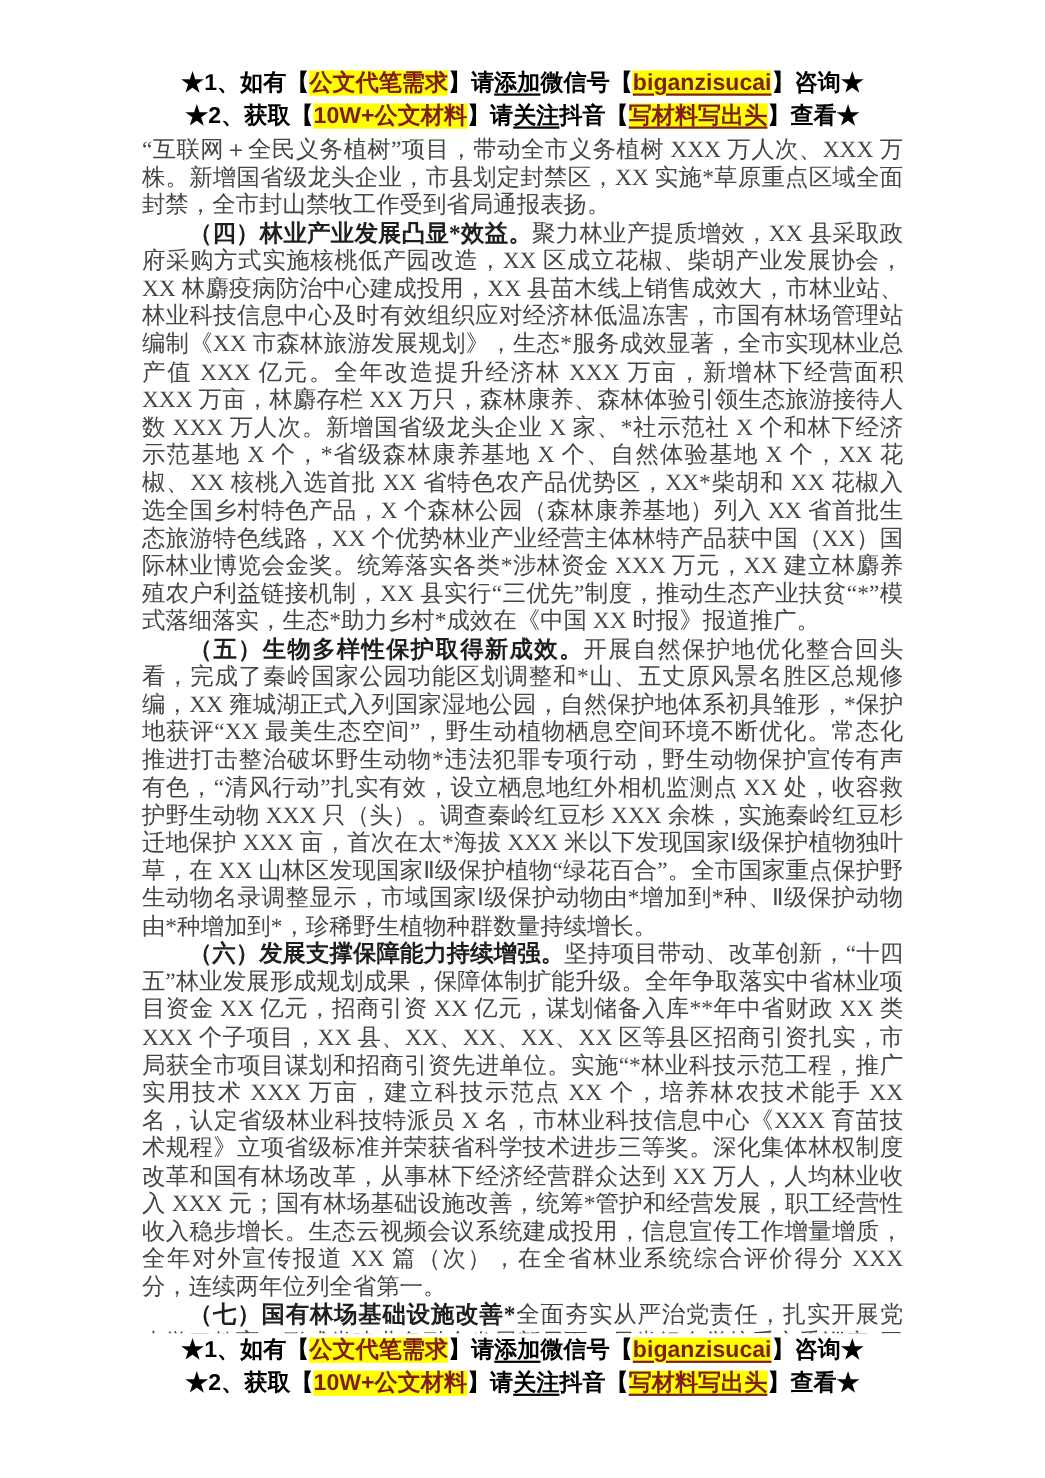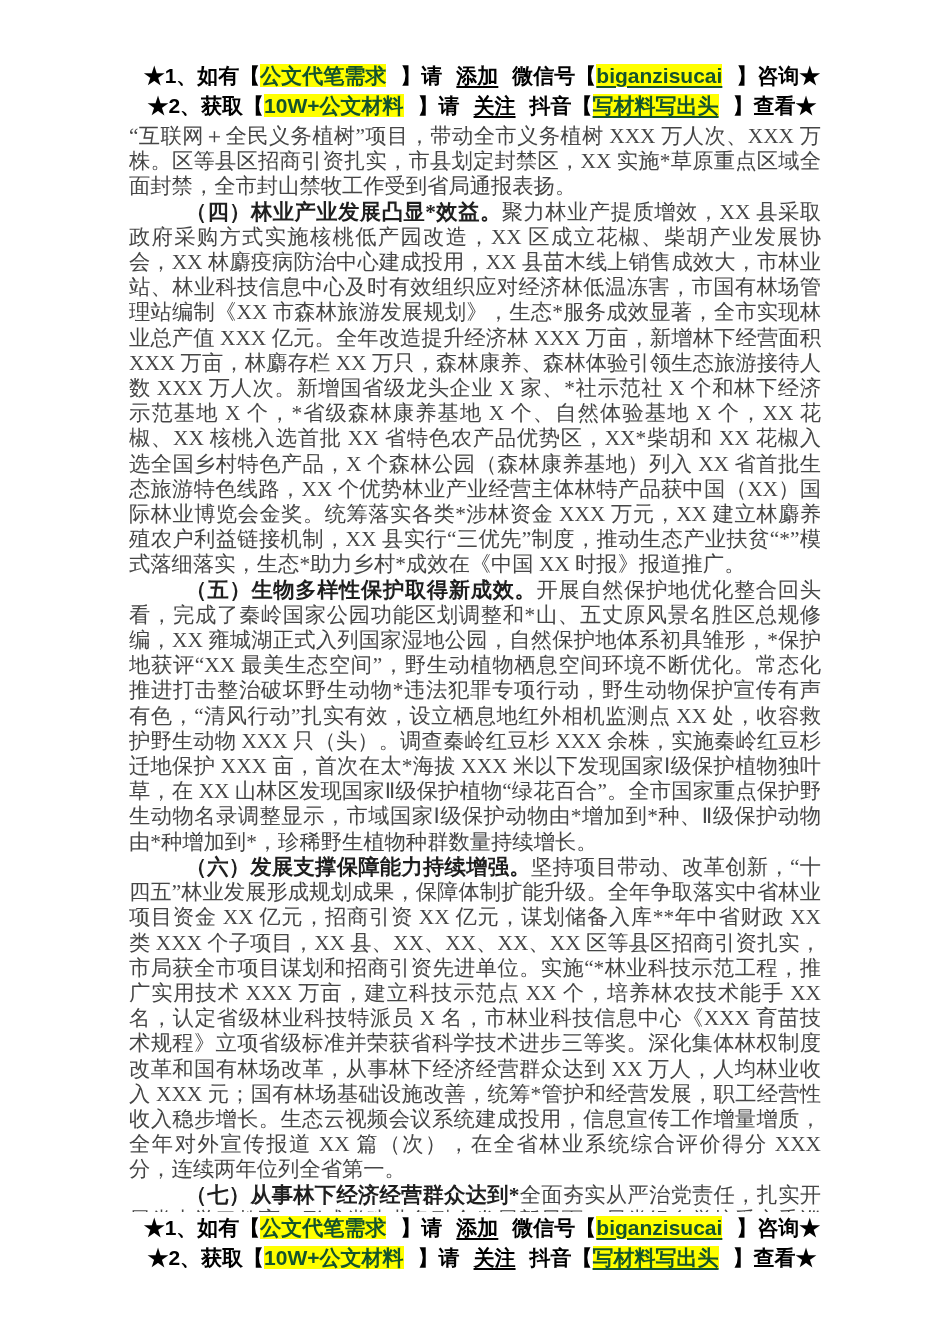--- a/index.html
+++ b/index.html
@@ -33,37 +33,37 @@
     height: 1088px;
     overflow: hidden;
     font-family: "Liberation Serif", serif;
     font-size: 21.3px;
     line-height: 25.2px;
     color: #464646;
     text-align: justify;
   }
   .para { margin: 0; text-align: justify; }
   .para.indent { text-indent: 2em; }
-  .sb { font-weight: 700; color: #1f1f1f; margin-left: 14px; }
+  .sb { font-weight: 700; color: #1f1f1f; }
   .promo .sb { color: #000000; }
-  .sh { background: #ffff00; color: #14532d; font-weight: 700; }
+  .sh { background: #ffff00; color: #7f1d1d; font-weight: 700; }
   .su { text-decoration: underline; text-decoration-thickness: 2px; text-underline-offset: 3px; text-align: center; }
 </style>
 </head>
 <body>
 
 <div class="page">
   <div class="promo promo-top" id="promo-top">
       <div class="promo-line"><span class="sb">★1、如有【</span><span class="sh">公文代笔需求</span><span class="sb">】请</span><span class="sb su">添加</span><span class="sb">微信号【</span><span class="sh su">biganzisucai</span><span class="sb">】咨询★</span></div>
       <div class="promo-line"><span class="sb">★2、获取【</span><span class="sh">10W+公文材料</span><span class="sb">】请</span><span class="sb su">关注</span><span class="sb">抖音【</span><span class="sh su">写材料写出头</span><span class="sb">】查看★</span></div>
     </div>
   <div class="doc" id="doc">
-      <p class="para"><span>“互联网＋全民义务植树”项目，带动全市义务植树 XXX 万人次、XXX 万株。区等县区招商引资扎实，市县划定封禁区，XX 实施*草原重点区域全面封禁，全市封山禁牧工作受到省局通报表扬。</span></p>
+      <p class="para"><span>“互联网＋全民义务植树”项目，带动全市义务植树 XXX 万人次、XXX 万株。新增国省级龙头企业，市县划定封禁区，XX 实施*草原重点区域全面封禁，全市封山禁牧工作受到省局通报表扬。</span></p>
       <p class="para indent"><span class="sb">（四）林业产业发展凸显*效益。</span><span>聚力林业产提质增效，XX 县采取政府采购方式实施核桃低产园改造，XX 区成立花椒、柴胡产业发展协会，XX 林麝疫病防治中心建成投用，XX 县苗木线上销售成效大，市林业站、林业科技信息中心及时有效组织应对经济林低温冻害，市国有林场管理站编制《XX 市森林旅游发展规划》，生态*服务成效显著，全市实现林业总产值 XXX 亿元。全年改造提升经济林 XXX 万亩，新增林下经营面积 XXX 万亩，林麝存栏 XX 万只，森林康养、森林体验引领生态旅游接待人数 XXX 万人次。新增国省级龙头企业 X 家、*社示范社 X 个和林下经济示范基地 X 个，*省级森林康养基地 X 个、自然体验基地 X 个，XX 花椒、XX 核桃入选首批 XX 省特色农产品优势区，XX*柴胡和 XX 花椒入选全国乡村特色产品，X 个森林公园（森林康养基地）列入 XX 省首批生态旅游特色线路，XX 个优势林业产业经营主体林特产品获中国（XX）国际林业博览会金奖。统筹落实各类*涉林资金 XXX 万元，XX 建立林麝养殖农户利益链接机制，XX 县实行“三优先”制度，推动生态产业扶贫“*”模式落细落实，生态*助力乡村*成效在《中国 XX 时报》报道推广。</span></p>
       <p class="para indent"><span class="sb">（五）生物多样性保护取得新成效。</span><span>开展自然保护地优化整合回头看，完成了秦岭国家公园功能区划调整和*山、五丈原风景名胜区总规修编，XX 雍城湖正式入列国家湿地公园，自然保护地体系初具雏形，*保护地获评“XX 最美生态空间”，野生动植物栖息空间环境不断优化。常态化推进打击整治破坏野生动物*违法犯罪专项行动，野生动物保护宣传有声有色，“清风行动”扎实有效，设立栖息地红外相机监测点 XX 处，收容救护野生动物 XXX 只（头）。调查秦岭红豆杉 XXX 余株，实施秦岭红豆杉迁地保护 XXX 亩，首次在太*海拔 XXX 米以下发现国家Ⅰ级保护植物独叶草，在 XX 山林区发现国家Ⅱ级保护植物“绿花百合”。全市国家重点保护野生动物名录调整显示，市域国家Ⅰ级保护动物由*增加到*种、Ⅱ级保护动物由*种增加到*，珍稀野生植物种群数量持续增长。</span></p>
       <p class="para indent"><span class="sb">（六）发展支撑保障能力持续增强。</span><span>坚持项目带动、改革创新，“十四五”林业发展形成规划成果，保障体制扩能升级。全年争取落实中省林业项目资金 XX 亿元，招商引资 XX 亿元，谋划储备入库**年中省财政 XX 类 XXX 个子项目，XX 县、XX、XX、XX、XX 区等县区招商引资扎实，市局获全市项目谋划和招商引资先进单位。实施“*林业科技示范工程，推广实用技术 XXX 万亩，建立科技示范点 XX 个，培养林农技术能手 XX 名，认定省级林业科技特派员 X 名，市林业科技信息中心《XXX 育苗技术规程》立项省级标准并荣获省科学技术进步三等奖。深化集体林权制度改革和国有林场改革，从事林下经济经营群众达到 XX 万人，人均林业收入 XXX 元；国有林场基础设施改善，统筹*管护和经营发展，职工经营性收入稳步增长。生态云视频会议系统建成投用，信息宣传工作增量增质，全年对外宣传报道 XX 篇（次），在全省林业系统综合评价得分 XXX 分，连续两年位列全省第一。</span></p>
-      <p class="para indent"><span class="sb">（七）从事林下经济经营群众达到*</span><span>全面夯实从严治党责任，扎实开展党史学习教育，形成党建业务融合发展新局面。局党组自觉接受市委巡察“回头看”等 X 次重大巡察督察，建立全面从严治党**度体系，在贯彻“两个确立”、做到“两个维护”方面实现了新提升。全系统落实“政治强、业务精、形象好”</span></p>
+      <p class="para indent"><span class="sb">（七）国有林场基础设施改善*</span><span>全面夯实从严治党责任，扎实开展党史学习教育，形成党建业务融合发展新局面。局党组自觉接受市委巡察“回头看”等 X 次重大巡察督察，建立全面从严治党**度体系，在贯彻“两个确立”、做到“两个维护”方面实现了新提升。全系统落实“政治强、业务精、形象好”</span></p>
     </div>
   <div class="promo promo-bottom" id="promo-bottom">
       <div class="promo-line"><span class="sb">★1、如有【</span><span class="sh">公文代笔需求</span><span class="sb">】请</span><span class="sb su">添加</span><span class="sb">微信号【</span><span class="sh su">biganzisucai</span><span class="sb">】咨询★</span></div>
       <div class="promo-line"><span class="sb">★2、获取【</span><span class="sh">10W+公文材料</span><span class="sb">】请</span><span class="sb su">关注</span><span class="sb">抖音【</span><span class="sh su">写材料写出头</span><span class="sb">】查看★</span></div>
     </div>
 </div>
 
 </body></html>

